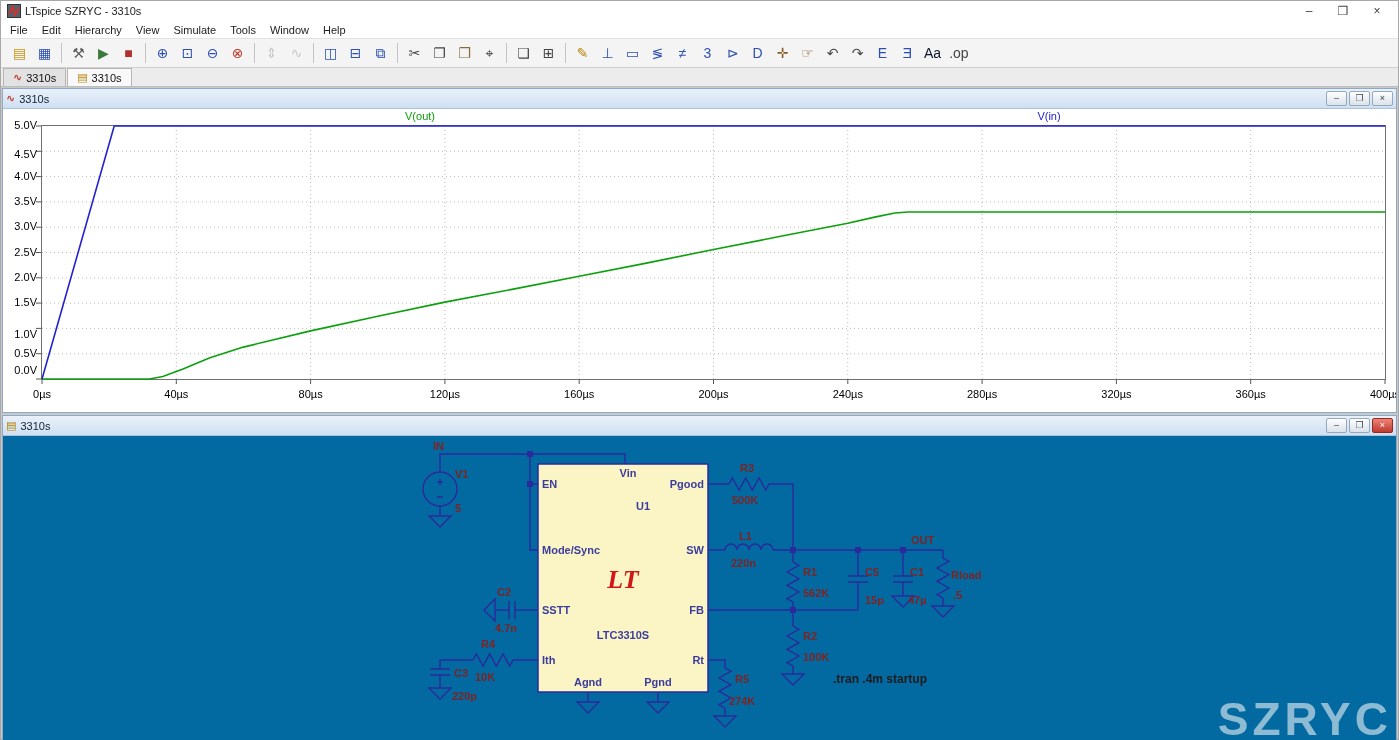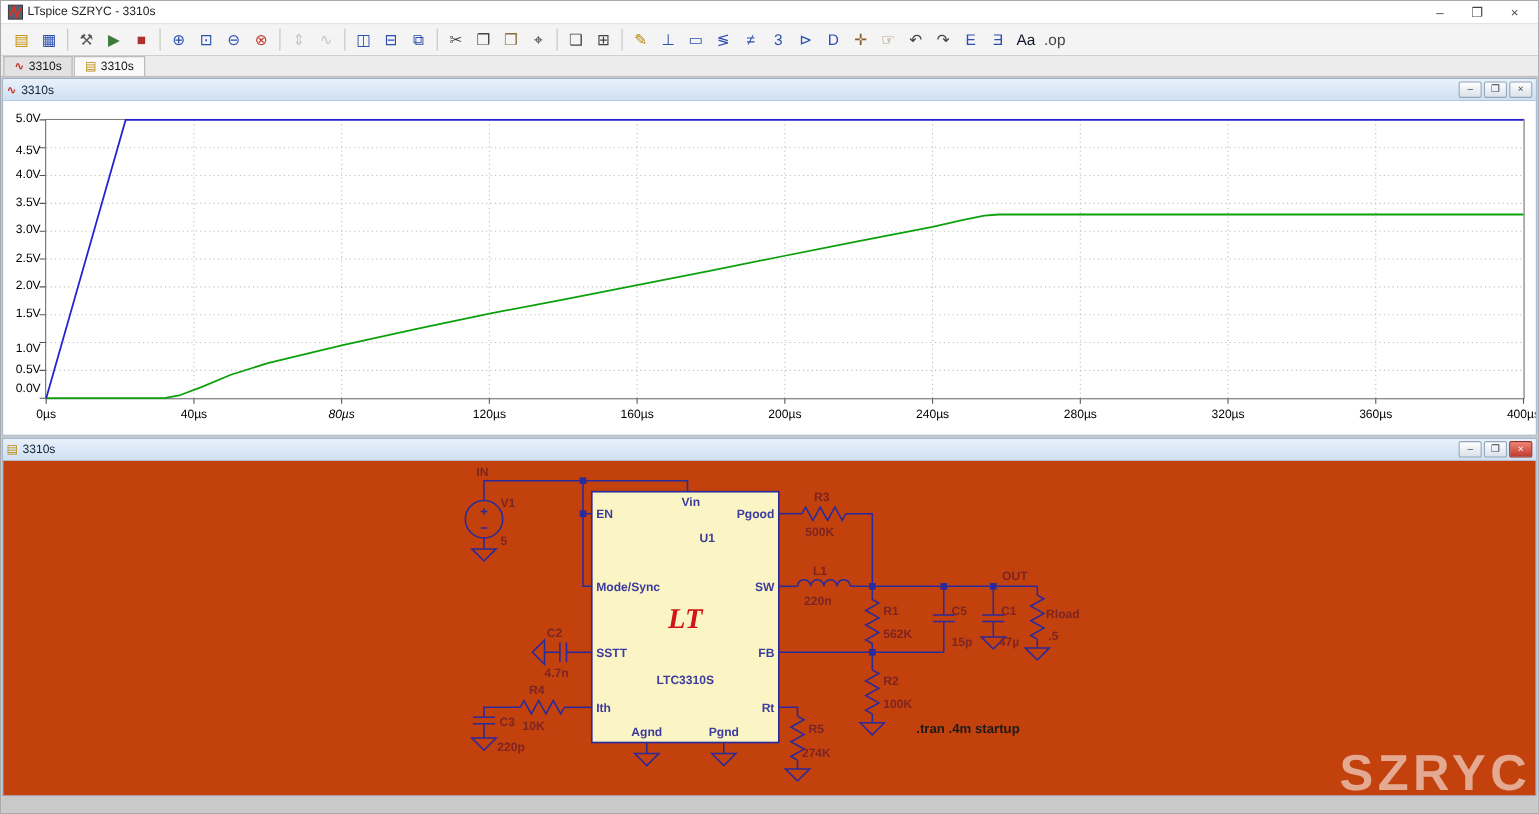--- a/index.html
+++ b/index.html
@@ -35,21 +35,21 @@
 .plotarea{position:relative;flex:1;background:#fff;overflow:hidden}
 #plot-svg{position:absolute;left:32px;top:16px}
 .grid{stroke:#bbb;stroke-width:1;stroke-dasharray:1 3}
 .tick{stroke:#555;stroke-width:1}
 .plot-border{fill:none;stroke:#707070;stroke-width:1}
 .ylab{position:absolute;left:0;width:34px;text-align:right;font-size:11px;color:#000}
 #xlabels{position:absolute;left:0;top:279px;width:100%;height:14px}
 .xlab{position:absolute;transform:translateX(-50%);font-size:11px;color:#000}
 #trace-labels{position:absolute;left:38px;top:1px;width:1344px;height:14px}
 .trace-label{position:absolute;transform:translateX(-50%);font-size:11px}
-.schcontent{position:relative;flex:1;background:#c2410c;overflow:hidden}
+.schcontent{position:relative;flex:1;background:#0369a1;overflow:hidden}
 #schematic-svg{position:absolute;left:0;top:0}
 .wire polyline{stroke:#2a2a9c;stroke-width:1.4;fill:none}
 .sym use,.sym circle,.sym path{stroke:#2a2a9c;stroke-width:1.4;fill:none}
 .junc{fill:#2a2a9c;stroke:none}
 .ic-body{fill:#fbf5c5;stroke:#2a2a9c;stroke-width:1.5}
 text.pin{fill:#3c3c9e;font-weight:bold;font-size:11px;font-family:"Liberation Sans","DejaVu Sans",sans-serif}
 text.lbl{fill:#7d2424;font-weight:bold;font-size:11px;font-family:"Liberation Sans","DejaVu Sans",sans-serif}
 text.logo{fill:#d01616;font-weight:bold;font-style:italic;font-size:26px;font-family:"Liberation Serif","DejaVu Serif",serif}
 text.directive{fill:#1c1c1c;font-weight:bold;font-size:12px;font-family:"Liberation Sans","DejaVu Sans",sans-serif}
 .watermark{position:absolute;right:4px;bottom:-6px;font-size:46px;font-weight:bold;letter-spacing:4px;color:rgba(255,255,255,.55)}
@@ -65,20 +65,30 @@
         <polyline points="2,10 6,3 8,11 12,4" fill="none" stroke="#e03020" stroke-width="1.6"></polyline>
       </svg>
     <span class="apptitle">LTspice SZRYC - 3310s</span>
     <div class="wincontrols">
       <span>–</span>
       <span>❐</span>
       <span>×</span>
     </div>
   </div>
 
+  <div class="menubar" id="menubar">
+      <span class="menu-item">File</span>
+      <span class="menu-item">Edit</span>
+      <span class="menu-item">Hierarchy</span>
+      <span class="menu-item">View</span>
+      <span class="menu-item">Simulate</span>
+      <span class="menu-item">Tools</span>
+      <span class="menu-item">Window</span>
+      <span class="menu-item">Help</span>
+    </div>
 
   <div class="toolbar" id="toolbar">
       <span class="tb-btn" title="open" style="color: rgb(199, 149, 22);">▤</span>
       <span class="tb-btn" title="save" style="color: rgb(44, 79, 176);">▦</span>
       <span class="tb-sep"></span>
       <span class="tb-btn" title="control-panel" style="color: rgb(90, 90, 90);">⚒</span>
       <span class="tb-btn" title="run" style="color: rgb(59, 122, 59);">▶</span>
       <span class="tb-btn" title="halt" style="color: rgb(176, 48, 48);">■</span>
       <span class="tb-sep"></span>
       <span class="tb-btn" title="zoom-in" style="color: rgb(44, 79, 176);">⊕</span>
@@ -136,20 +146,24 @@
       <div class="childbar">
         <span class="cicon wave">∿</span>
         <span>3310s</span>
         <div class="cbtns">
           <span class="cbtn">–</span>
           <span class="cbtn">❐</span>
           <span class="cbtn">×</span>
         </div>
       </div>
       <div class="plotarea" id="plotarea">
+        <div id="trace-labels">
+            <div class="trace-label" style="left: 28.2%; color: rgb(12, 160, 12);">V(out)</div>
+            <div class="trace-label" style="left: 75%; color: rgb(34, 34, 208);">V(in)</div>
+          </div>
         <svg id="plot-svg" width="1353" height="262" viewBox="-6 0 1353 262">
             <line x1="135.3" y1="1" x2="135.3" y2="254" class="grid"></line>
             <line x1="269.6" y1="1" x2="269.6" y2="254" class="grid"></line>
             <line x1="403.9" y1="1" x2="403.9" y2="254" class="grid"></line>
             <line x1="538.2" y1="1" x2="538.2" y2="254" class="grid"></line>
             <line x1="672.5" y1="1" x2="672.5" y2="254" class="grid"></line>
             <line x1="806.8" y1="1" x2="806.8" y2="254" class="grid"></line>
             <line x1="941.0999999999999" y1="1" x2="941.0999999999999" y2="254" class="grid"></line>
             <line x1="1075.4" y1="1" x2="1075.4" y2="254" class="grid"></line>
             <line x1="1209.7" y1="1" x2="1209.7" y2="254" class="grid"></line>
@@ -197,21 +211,21 @@
             <div class="ylab" style="top: 136.5px;">2.5V</div>
             <div class="ylab" style="top: 111.2px; text-align: right;">3.0V</div>
             <div class="ylab" style="top: 85.9px;">3.5V</div>
             <div class="ylab" style="top: 60.6px;">4.0V</div>
             <div class="ylab" style="top: 39px;">4.5V</div>
             <div class="ylab" style="top: 10px;">5.0V</div>
           </div>
         <div id="xlabels">
             <div class="xlab" style="left: 39px;">0µs</div>
             <div class="xlab" style="left: 173.3px;">40µs</div>
-            <div class="xlab" style="left: 307.6px; font-style: italic;">80µs</div>
+            <div class="xlab" style="left: 307.6px;">80µs</div>
             <div class="xlab" style="left: 441.9px;">120µs</div>
             <div class="xlab" style="left: 576.2px;">160µs</div>
             <div class="xlab" style="left: 710.5px;">200µs</div>
             <div class="xlab" style="left: 844.8px;">240µs</div>
             <div class="xlab" style="left: 979.1px;">280µs</div>
             <div class="xlab" style="left: 1113.4px;">320µs</div>
             <div class="xlab" style="left: 1247.7px;">360µs</div>
             <div class="xlab" style="left: 1382px;">400µs</div>
           </div>
       </div>

